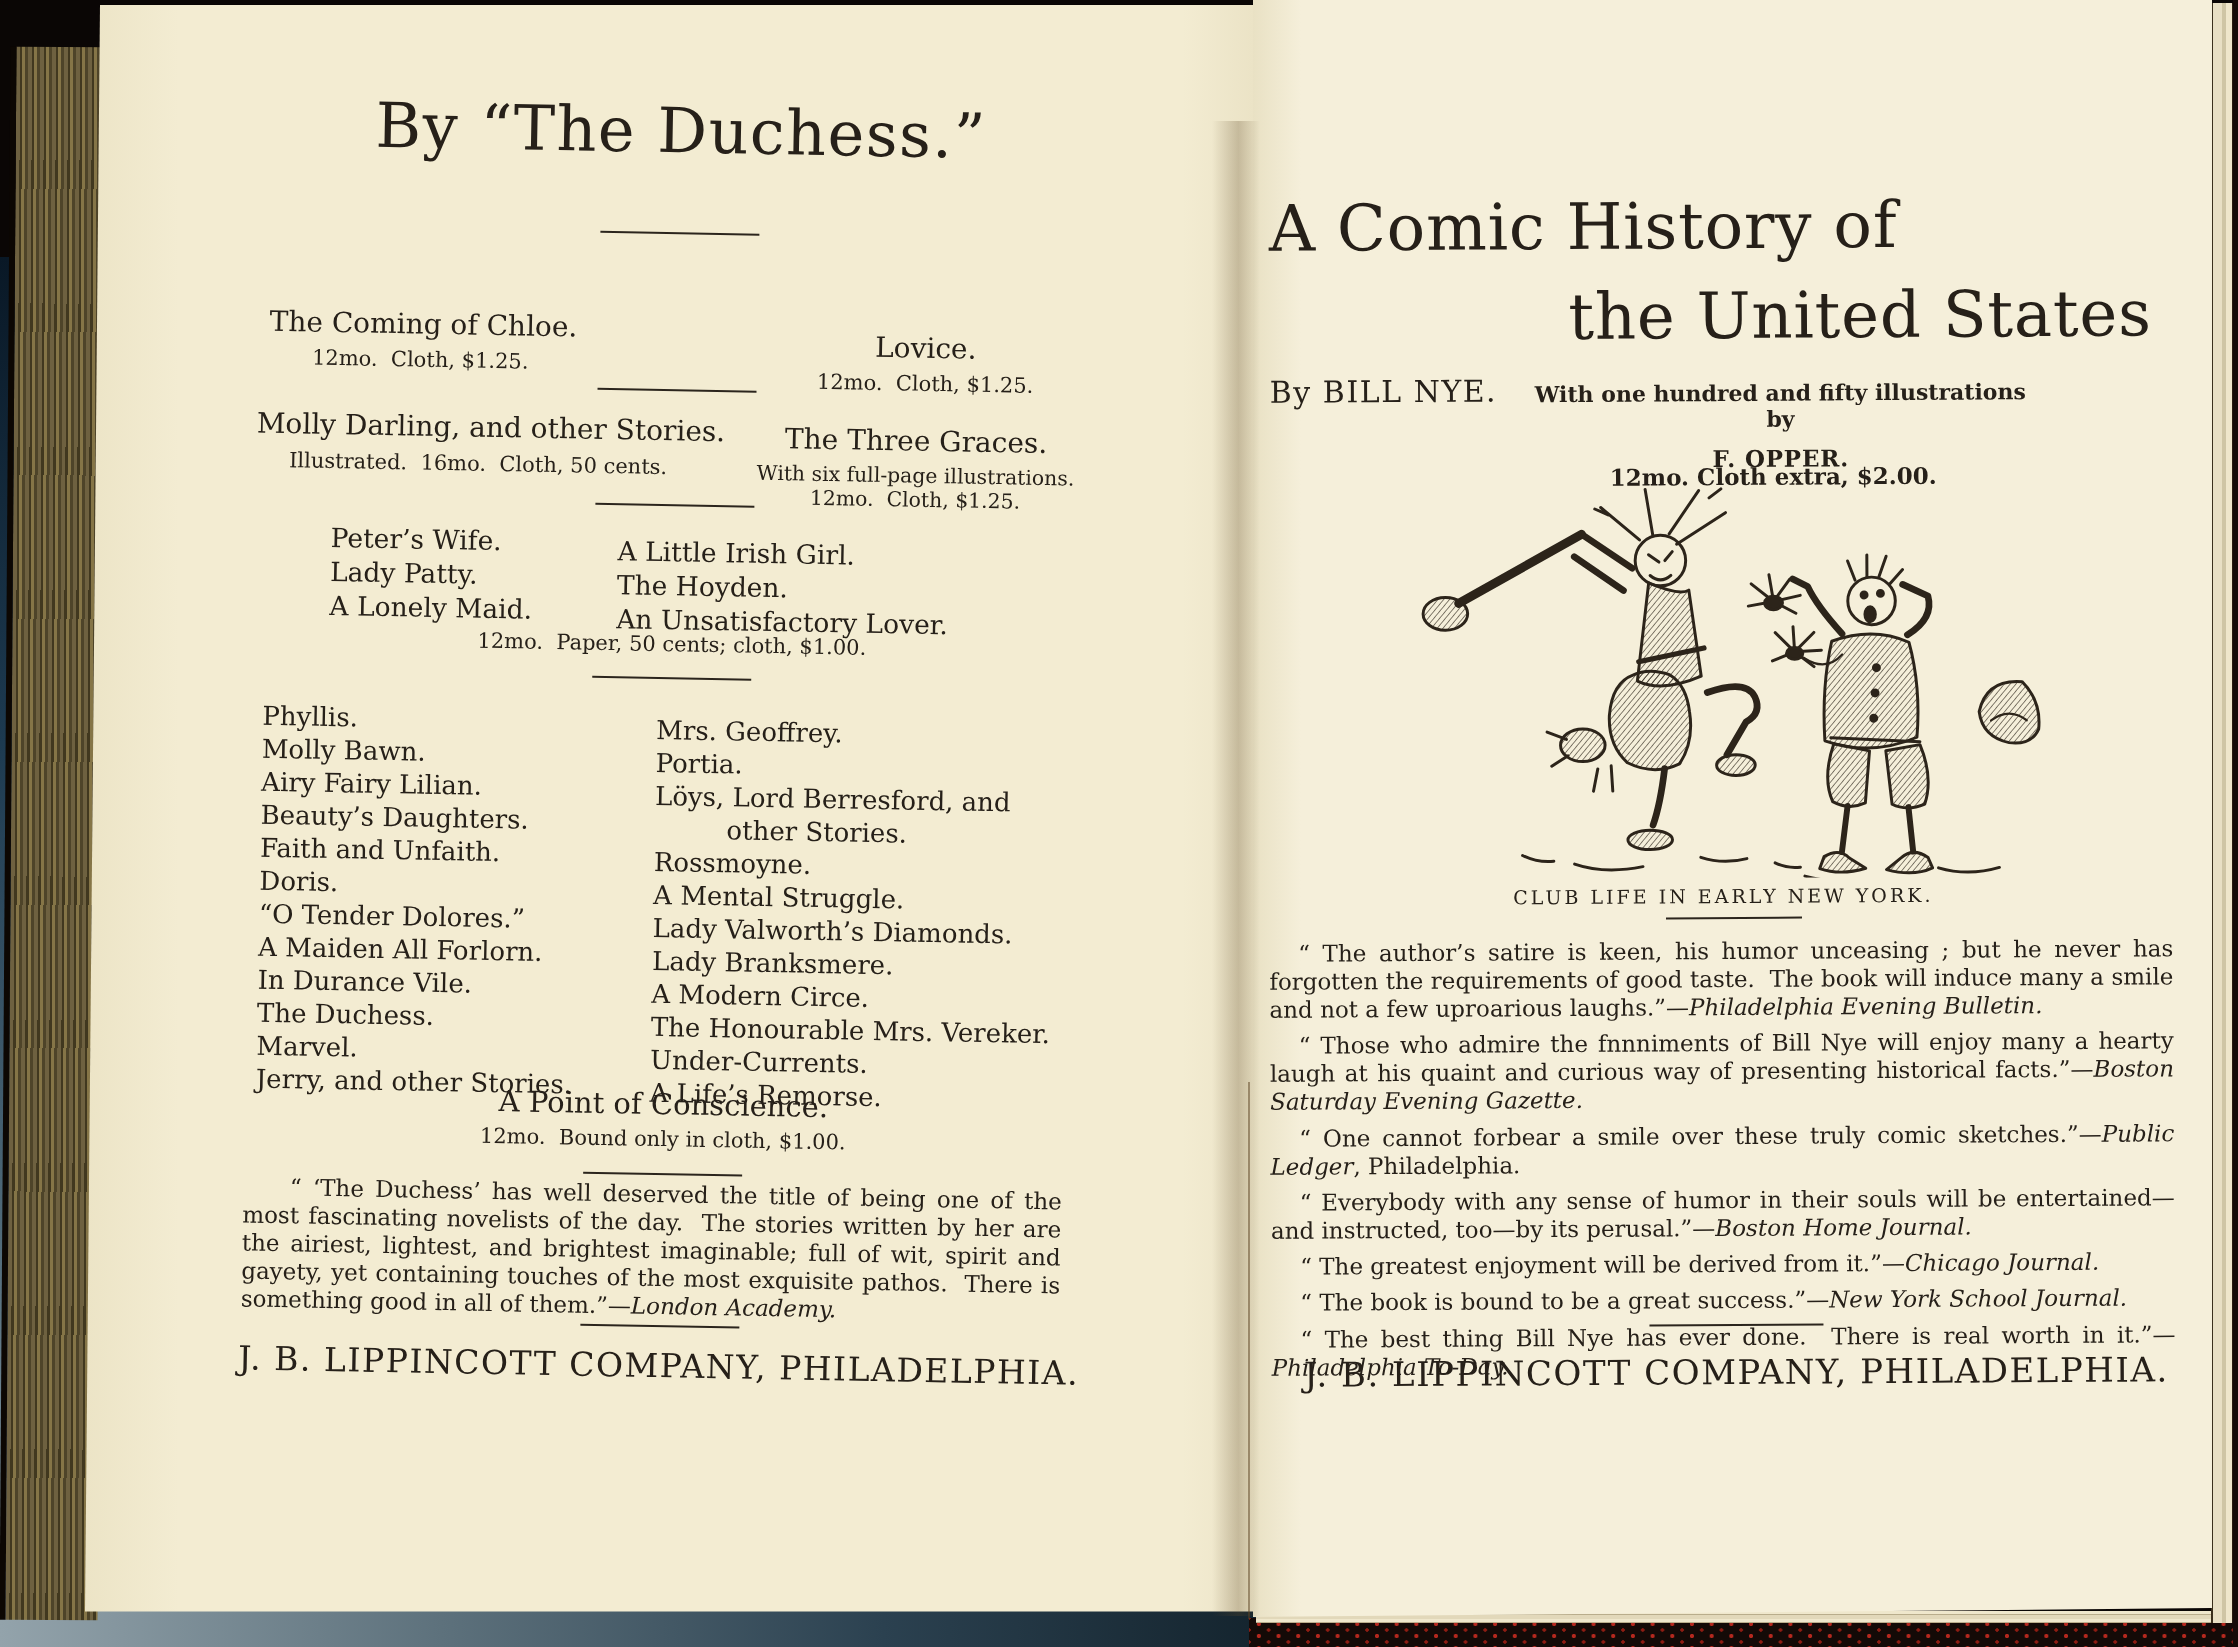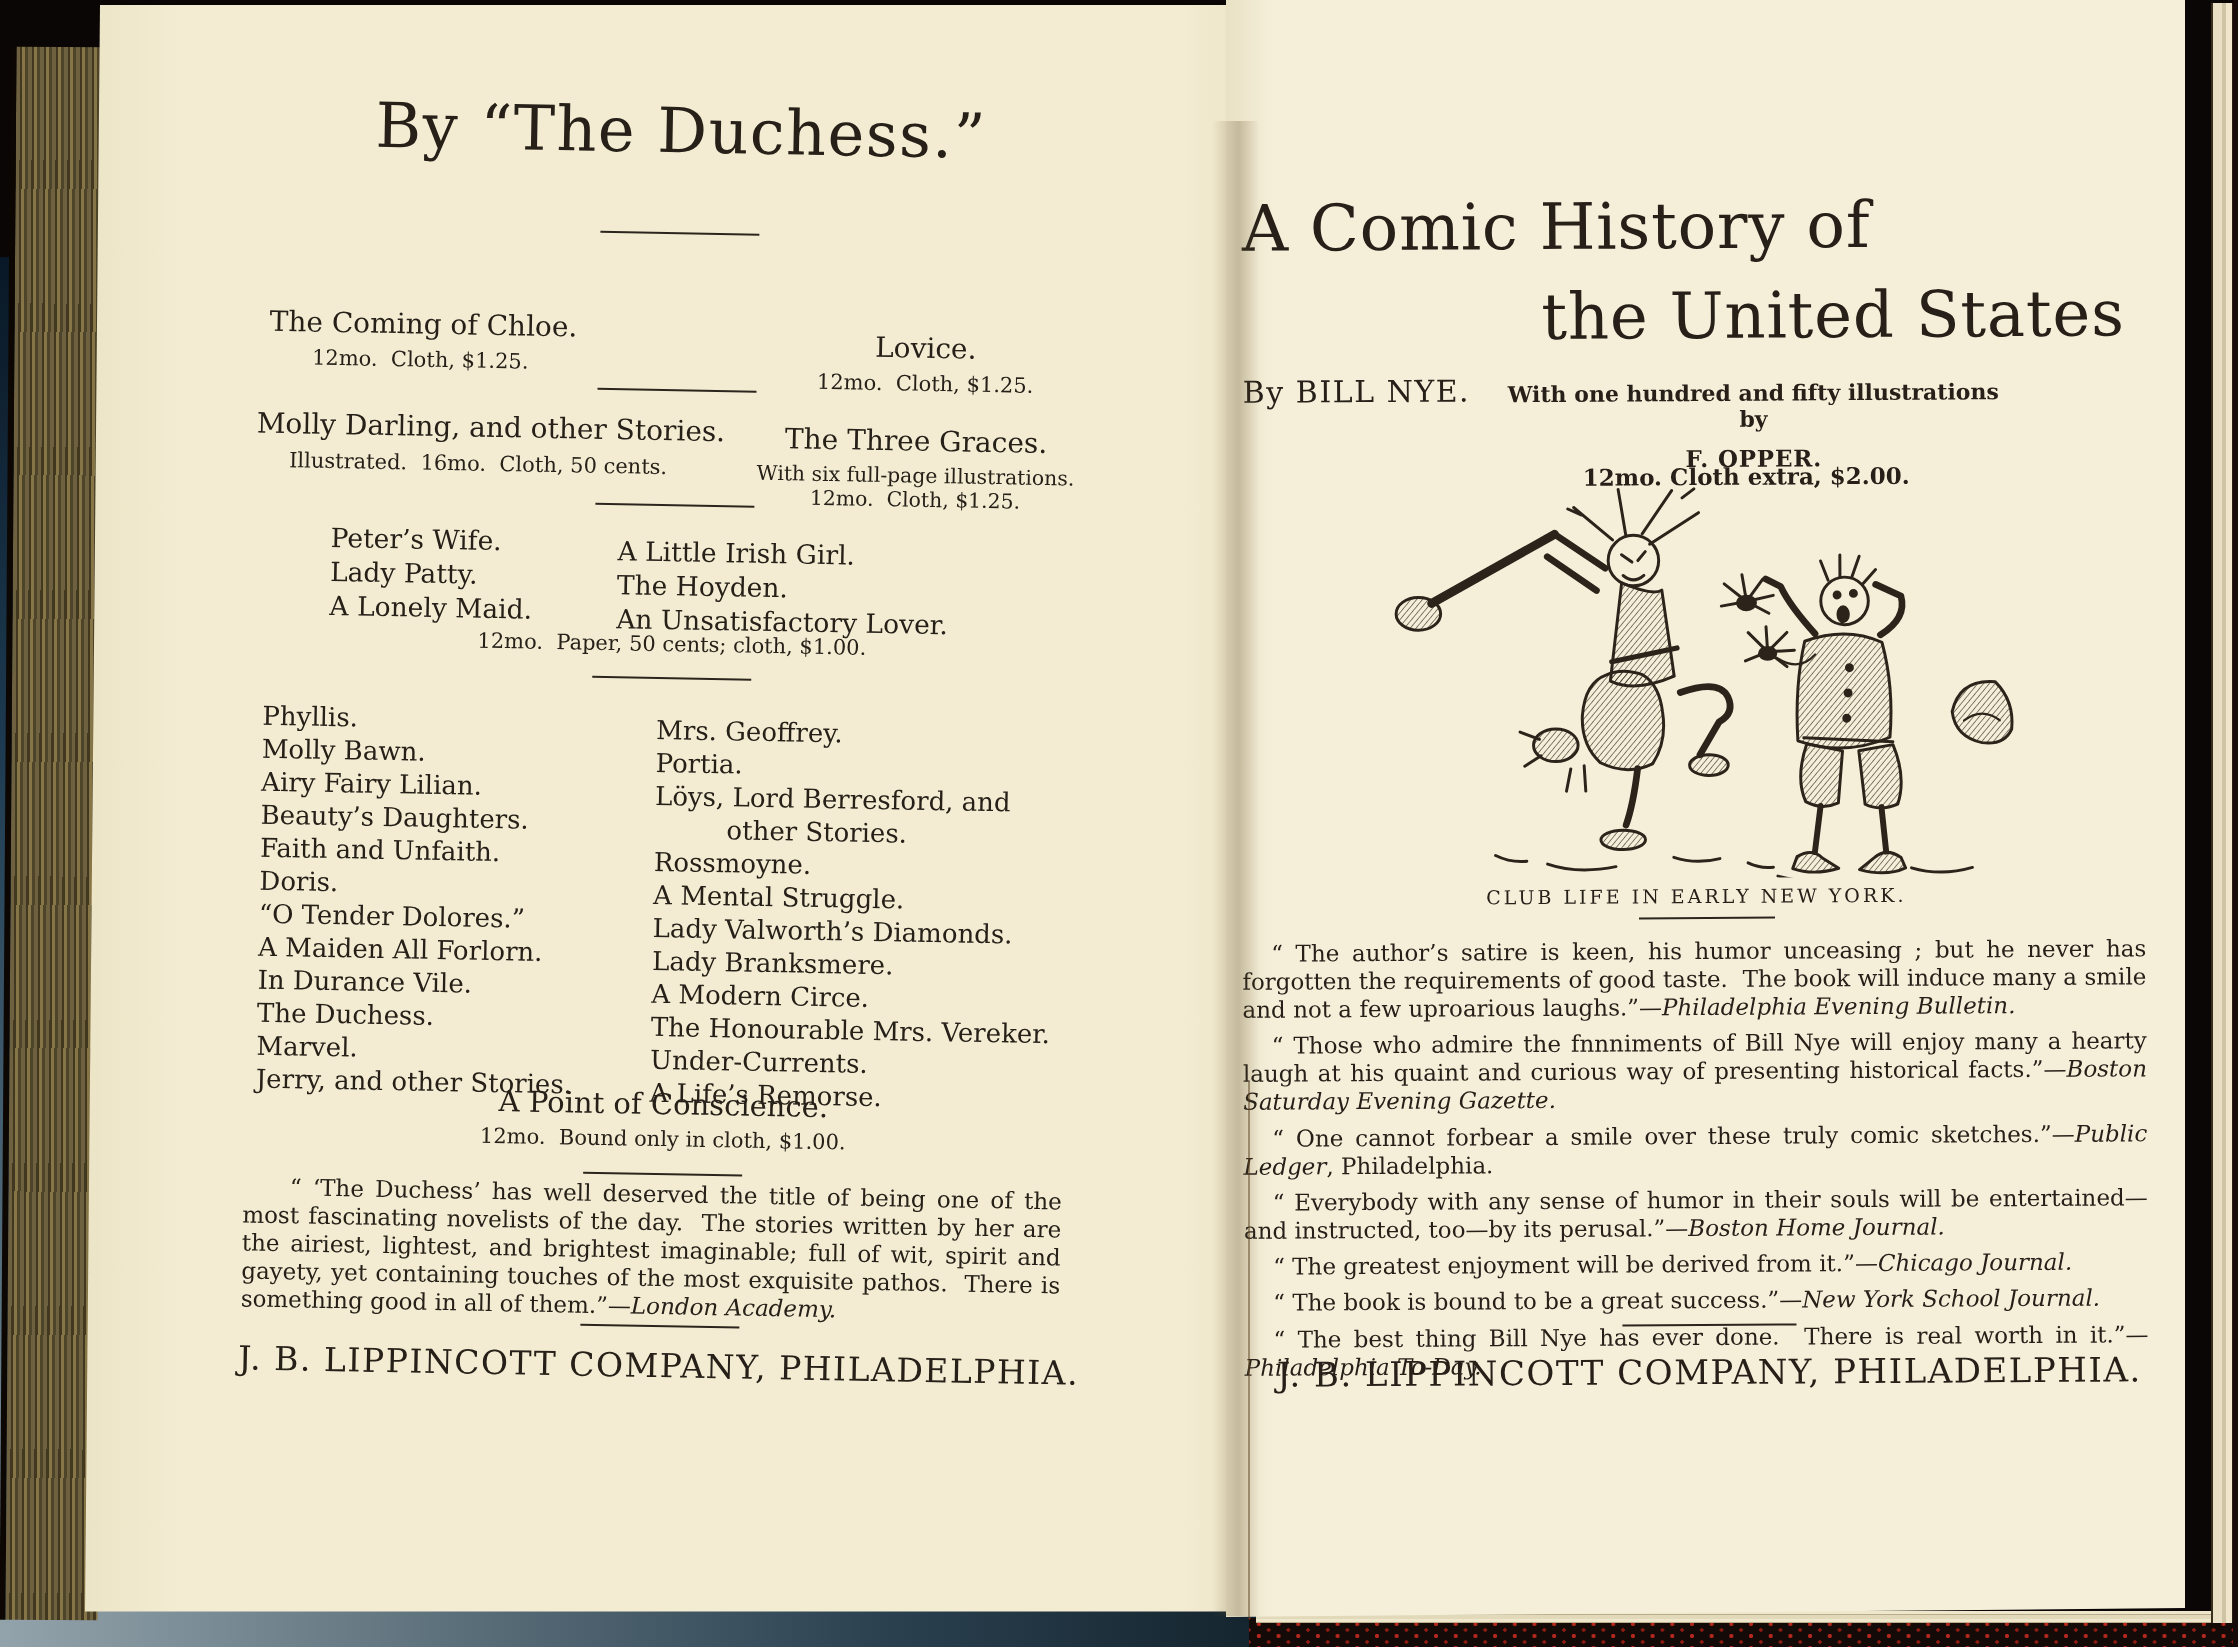--- a/index.html
+++ b/index.html
@@ -23,21 +23,21 @@
     background:repeating-linear-gradient(180deg,#efe7cc 0 3px,#b9ad8c 3px 4.5px,#e2d8ba 4.5px 7.6px);}
   .gutter-shadow{position:absolute;left:1212px;top:121px;width:48px;height:1495px;
     background:linear-gradient(90deg,rgba(0,0,0,0) 0%,rgba(96,74,40,0.28) 55%,rgba(0,0,0,0) 100%);}
   .gutter-crease{position:absolute;left:1248px;top:1082px;width:2.3px;height:537px;background:rgba(92,66,34,0.5);}
 
   
   .page{position:absolute;box-shadow:0 9px 15px rgba(0,0,0,0.6);}
   .left-page{left:85px;top:4.5px;width:1168px;height:1607px;
     background:linear-gradient(270deg,#ebe3c6 0%,#f3ecd2 6%,#f3ecd2 92%,#ece4c6 100%);
     clip-path:polygon(15px 0,100% 0,100% 100%,0 100%);}
-  .right-page{left:1226px;top:0;width:959px;height:1617px;
+  .right-page{left:1253px;top:0;width:959px;height:1617px;
     background:linear-gradient(90deg,#e9e1c4 0%,#f5efda 5%,#f5efda 100%);
     clip-path:polygon(0 0,100% 0,100% calc(100% - 9px),0 100%);}
   .lp-content{position:absolute;left:0;top:0;width:100%;height:100%;transform:rotate(1.05deg);transform-origin:575px 795px;}
   .rp-content{position:absolute;left:0;top:0;width:100%;height:100%;transform:rotate(-0.35deg);transform-origin:477px 757px;}
   .abs{position:absolute;}
 
   .rule{position:absolute;left:50%;height:2.3px;background:#2b251d;}
   .rule.w210{width:159px;margin-left:-79px;}
   .rule.w180{width:136px;margin-left:-68px;}
   .rule.w230{width:174px;margin-left:-87px;}

